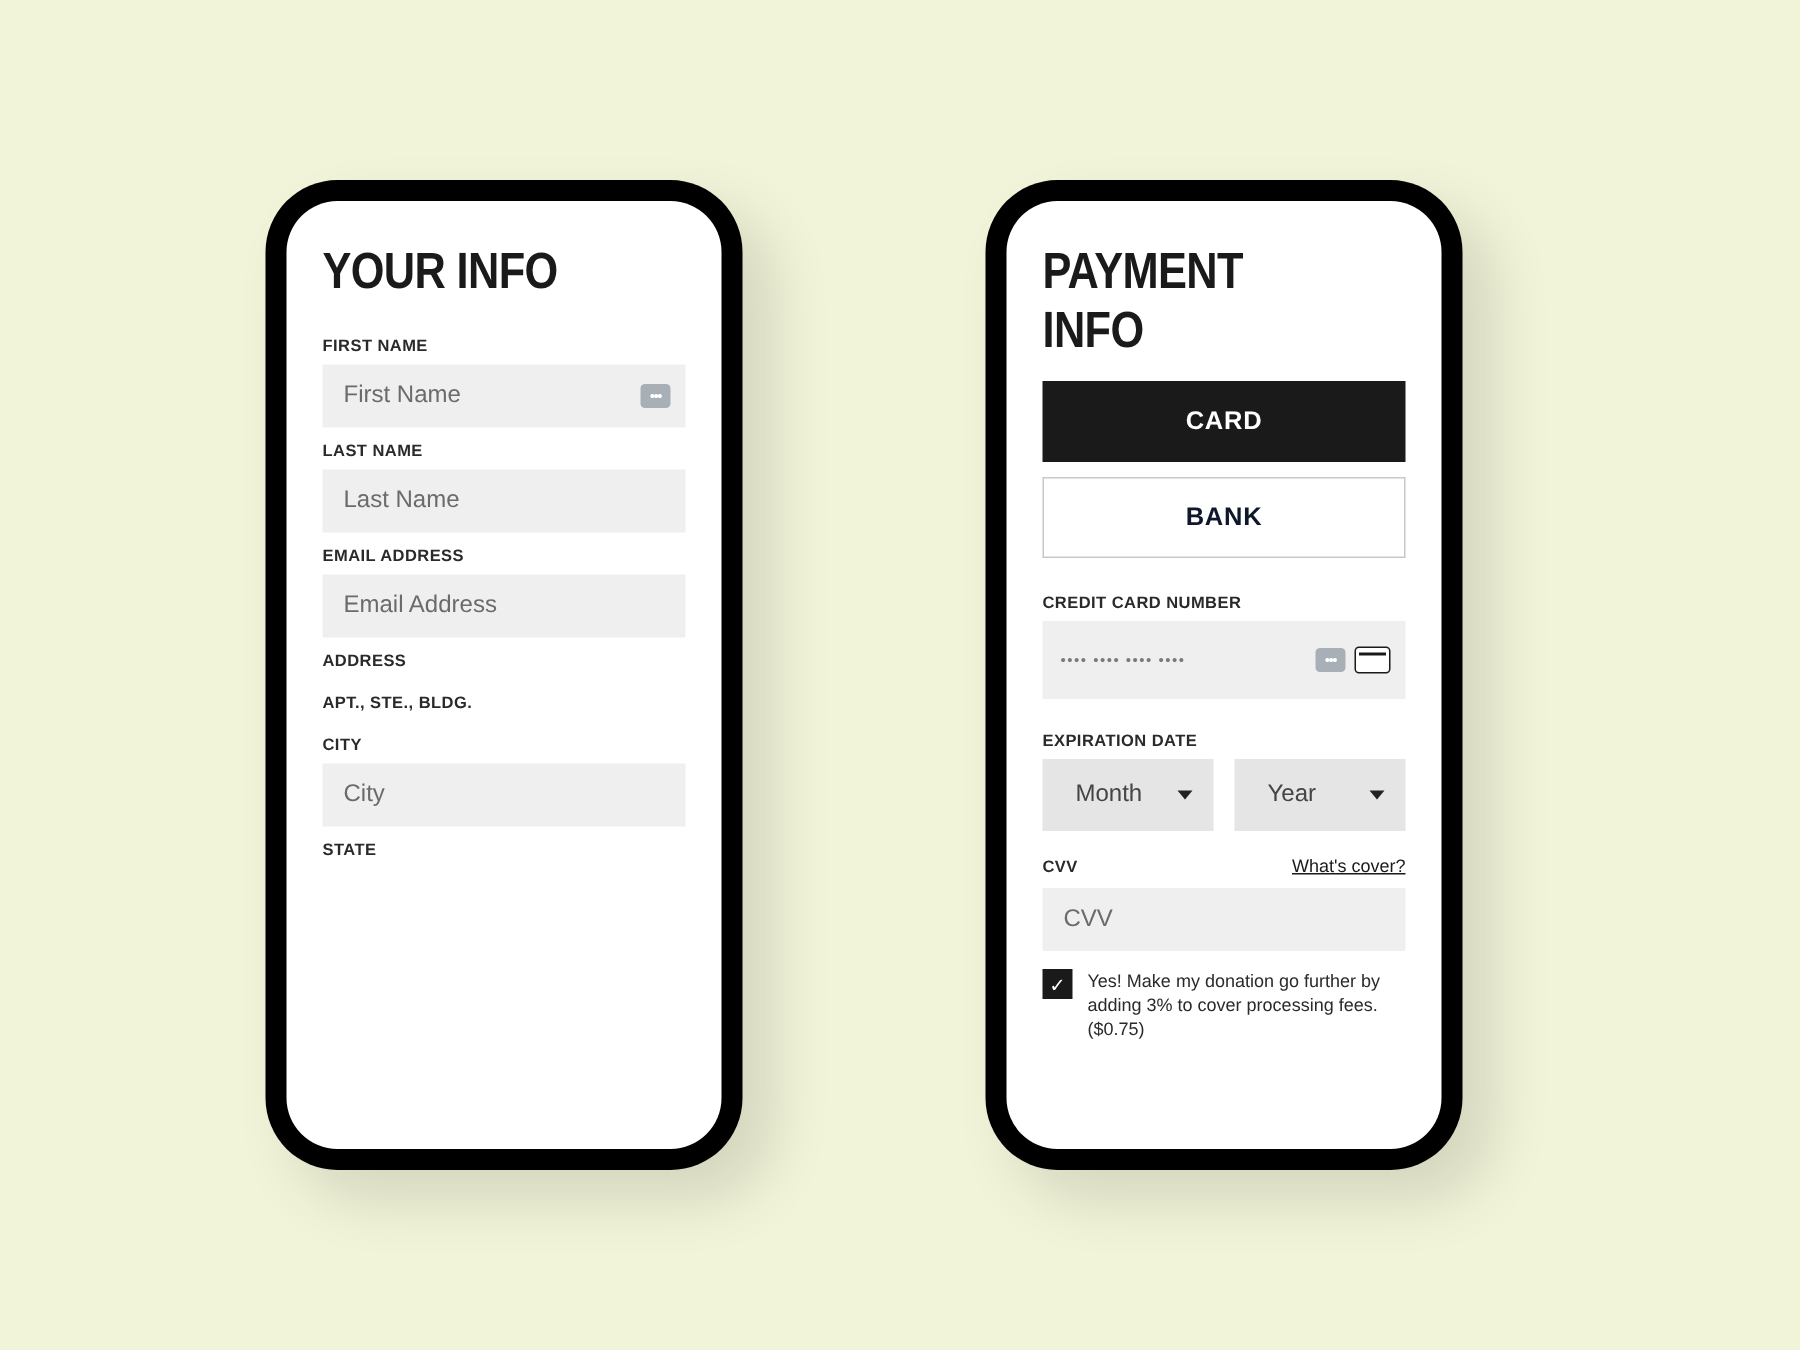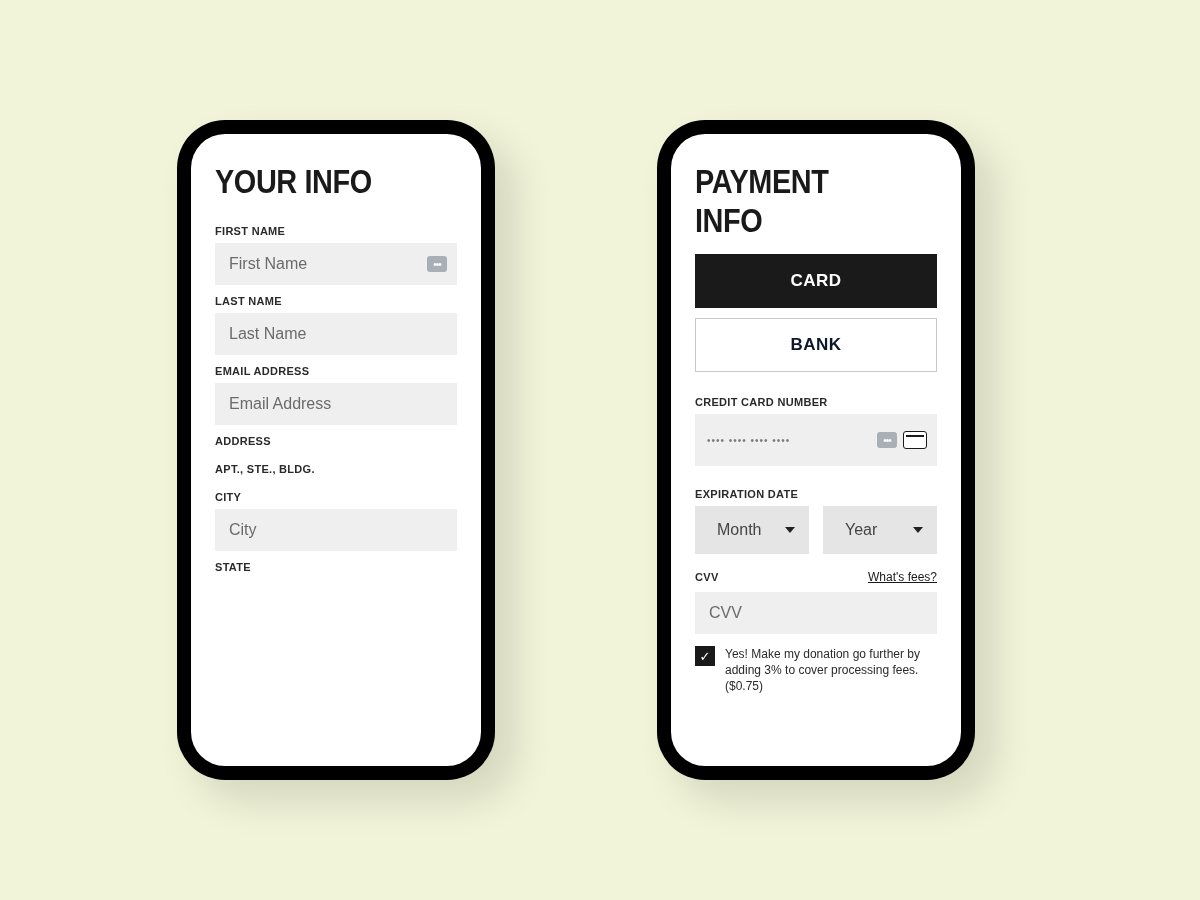--- a/index.html
+++ b/index.html
@@ -266,21 +266,21 @@
         <span class="select-caret"></span>
       </div>
       <div class="exp-select">
         <span>Year</span>
         <span class="select-caret"></span>
       </div>
     </div>
 
     <div class="cvv-row">
       <div class="field-label" style="margin:0">CVV</div>
-      <a class="whats-this">What's fees?</a>
+      <a class="whats-this">What's cover?</a>
     </div>
     <div class="text-input" style="margin-top:8px">
       <span class="ph">CVV</span>
     </div>
 
     <div class="fee-row">
       <div class="checkbox">
         <span>✓</span>
       </div>
       <div class="fee-text">Yes! Make my donation go further by adding 3% to cover processing fees. ($0.75)</div>

